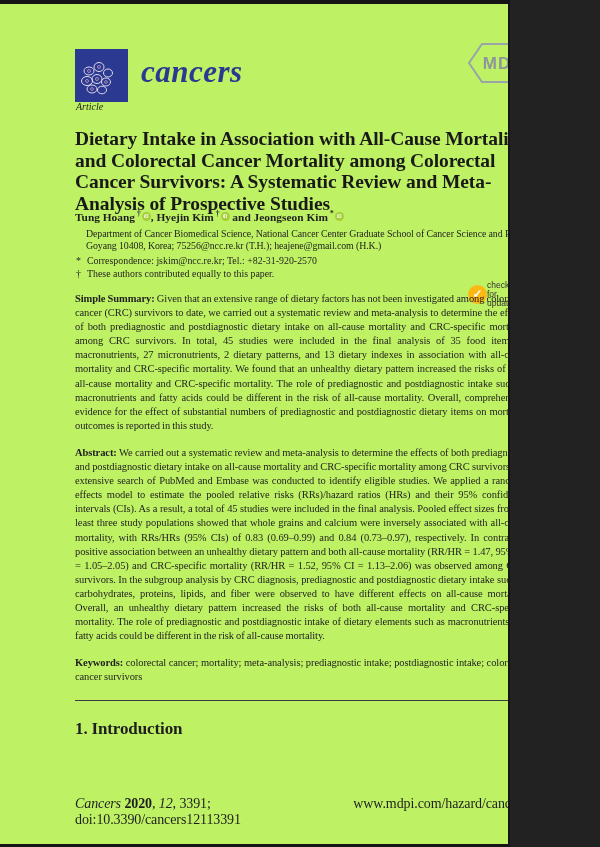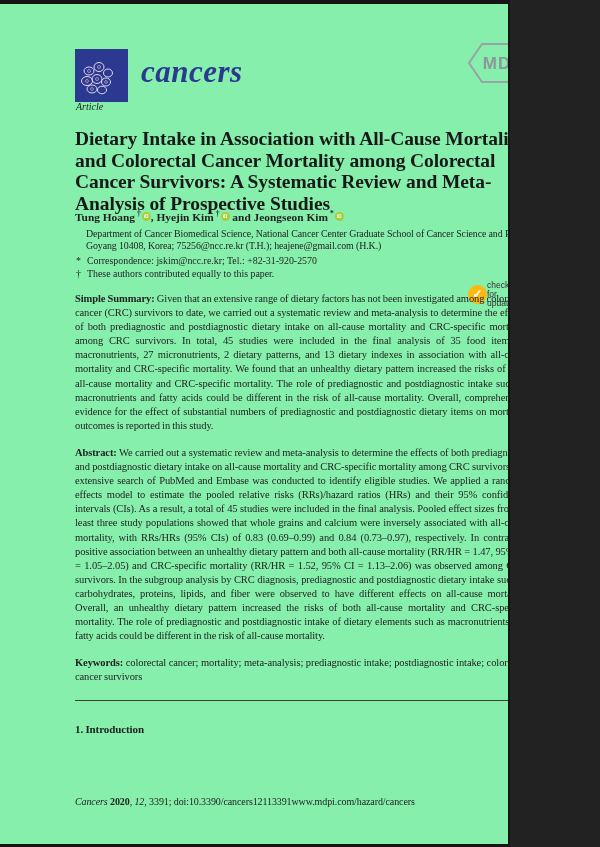--- a/index.html
+++ b/index.html
@@ -1,19 +1,19 @@
 <!DOCTYPE html>
 <html><head>
 <meta charset="utf-8">
 <style>
   html,body{margin:0;padding:0;background:#222;}
   .page{
     position:relative;
     width:510px;height:847px;
-    background:#86efac;
+    background:#bef264;
     box-sizing:border-box;
     border-top:4px solid #151515;
     border-right:2px solid #151515;
     border-bottom:3px solid #151515;
     overflow:hidden;
     font-family:"Liberation Serif","DejaVu Serif",serif;
     color:#1e1e1e;
   }
   
   .logo-square{position:absolute;left:75px;top:45px;width:53px;height:53px;}
@@ -58,27 +58,27 @@
   .badge-text .b2{font-weight:400;text-align:center;}
   
   .body-text{
     position:absolute;left:75px;top:288px;width:452px;
     font-size:10.5px;line-height:14.1px;text-align:justify;
     letter-spacing:-.1px;word-spacing:-.3px;
   }
   .body-text p{margin:0 0 13px 0;}
   .lead{font-weight:700;}
   .rule{border:none;border-top:1px solid #3d3d3d;margin:16px 0 21px 0;}
-  .sec-heading{font-weight:700;font-size:11px;margin:0 0 11px 0;text-align:left;}
+  .sec-heading{font-weight:700;font-size:17px;margin:0 0 11px 0;text-align:left;}
   .intro-p{text-indent:22px;margin:0;}
   .ref-link{color:#2F6EB5;}
   
   .footer{
     position:absolute;left:75px;top:792px;width:452px;
-    font-size:10px;display:flex;justify-content:flex-start;
+    font-size:14px;display:flex;justify-content:center;
     letter-spacing:-.1px;
   }
   .it{font-style:italic;}
   .bd{font-weight:700;}
 </style>
 </head>
 <body>
 
 <div class="page">
 

